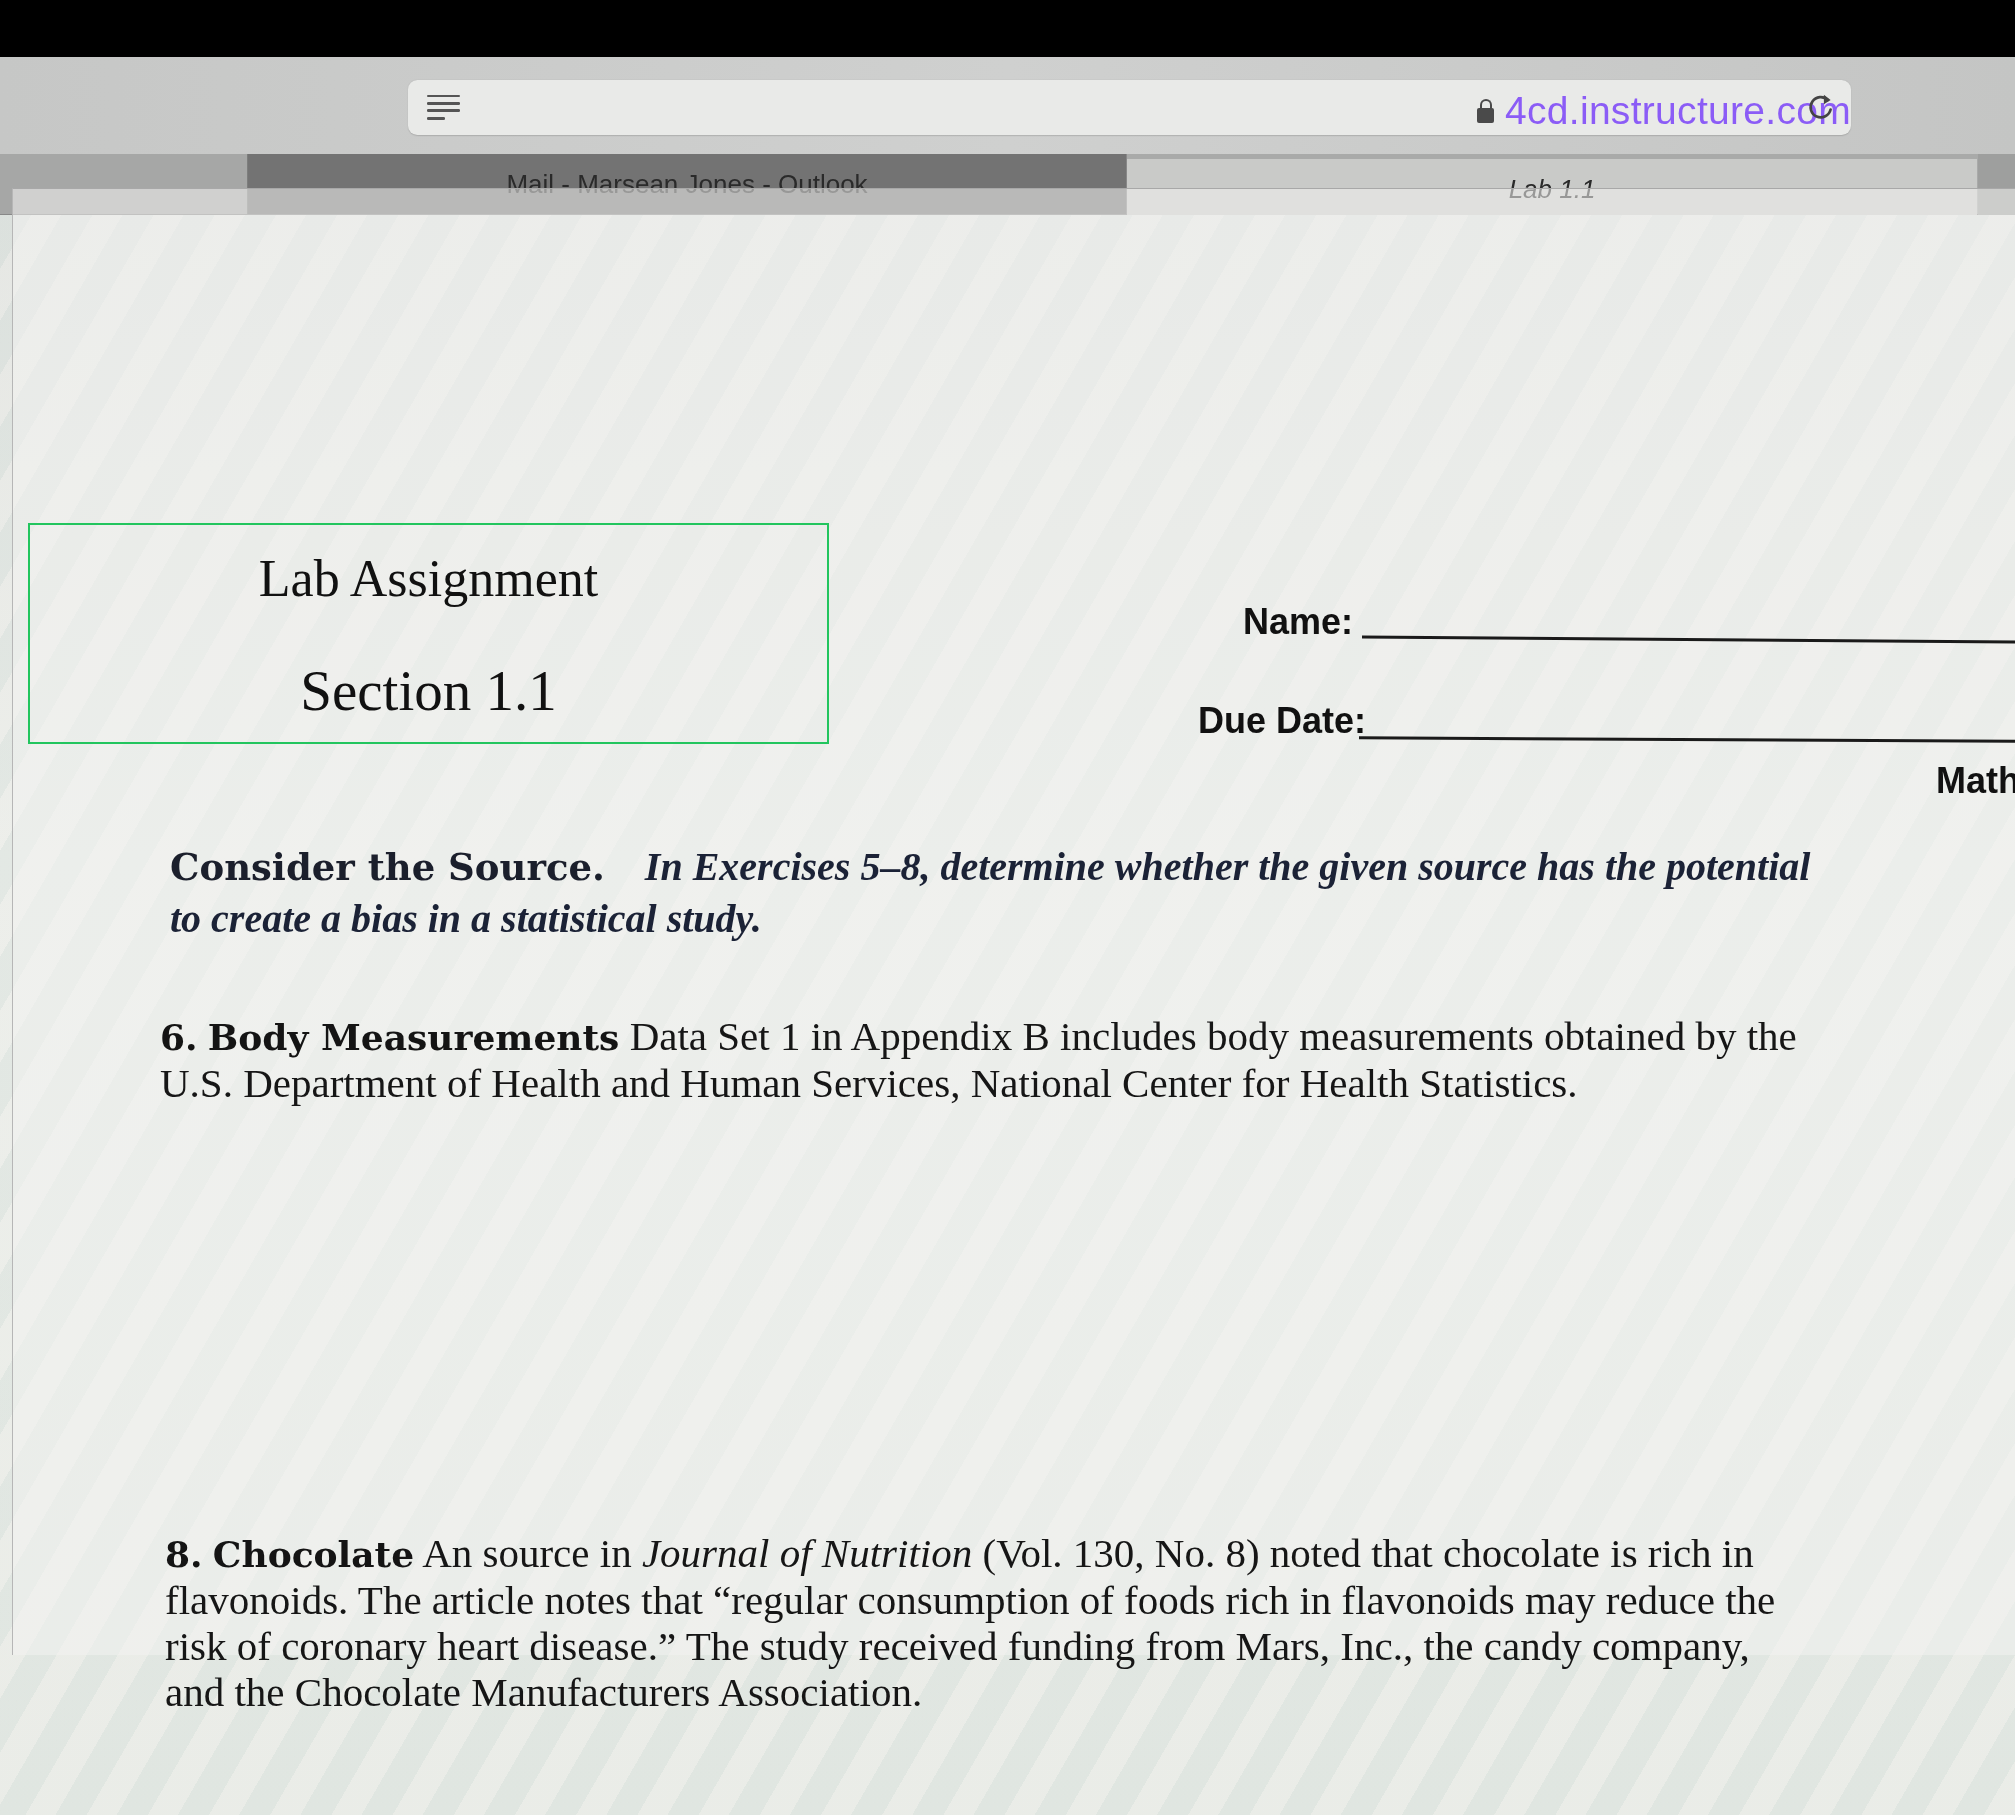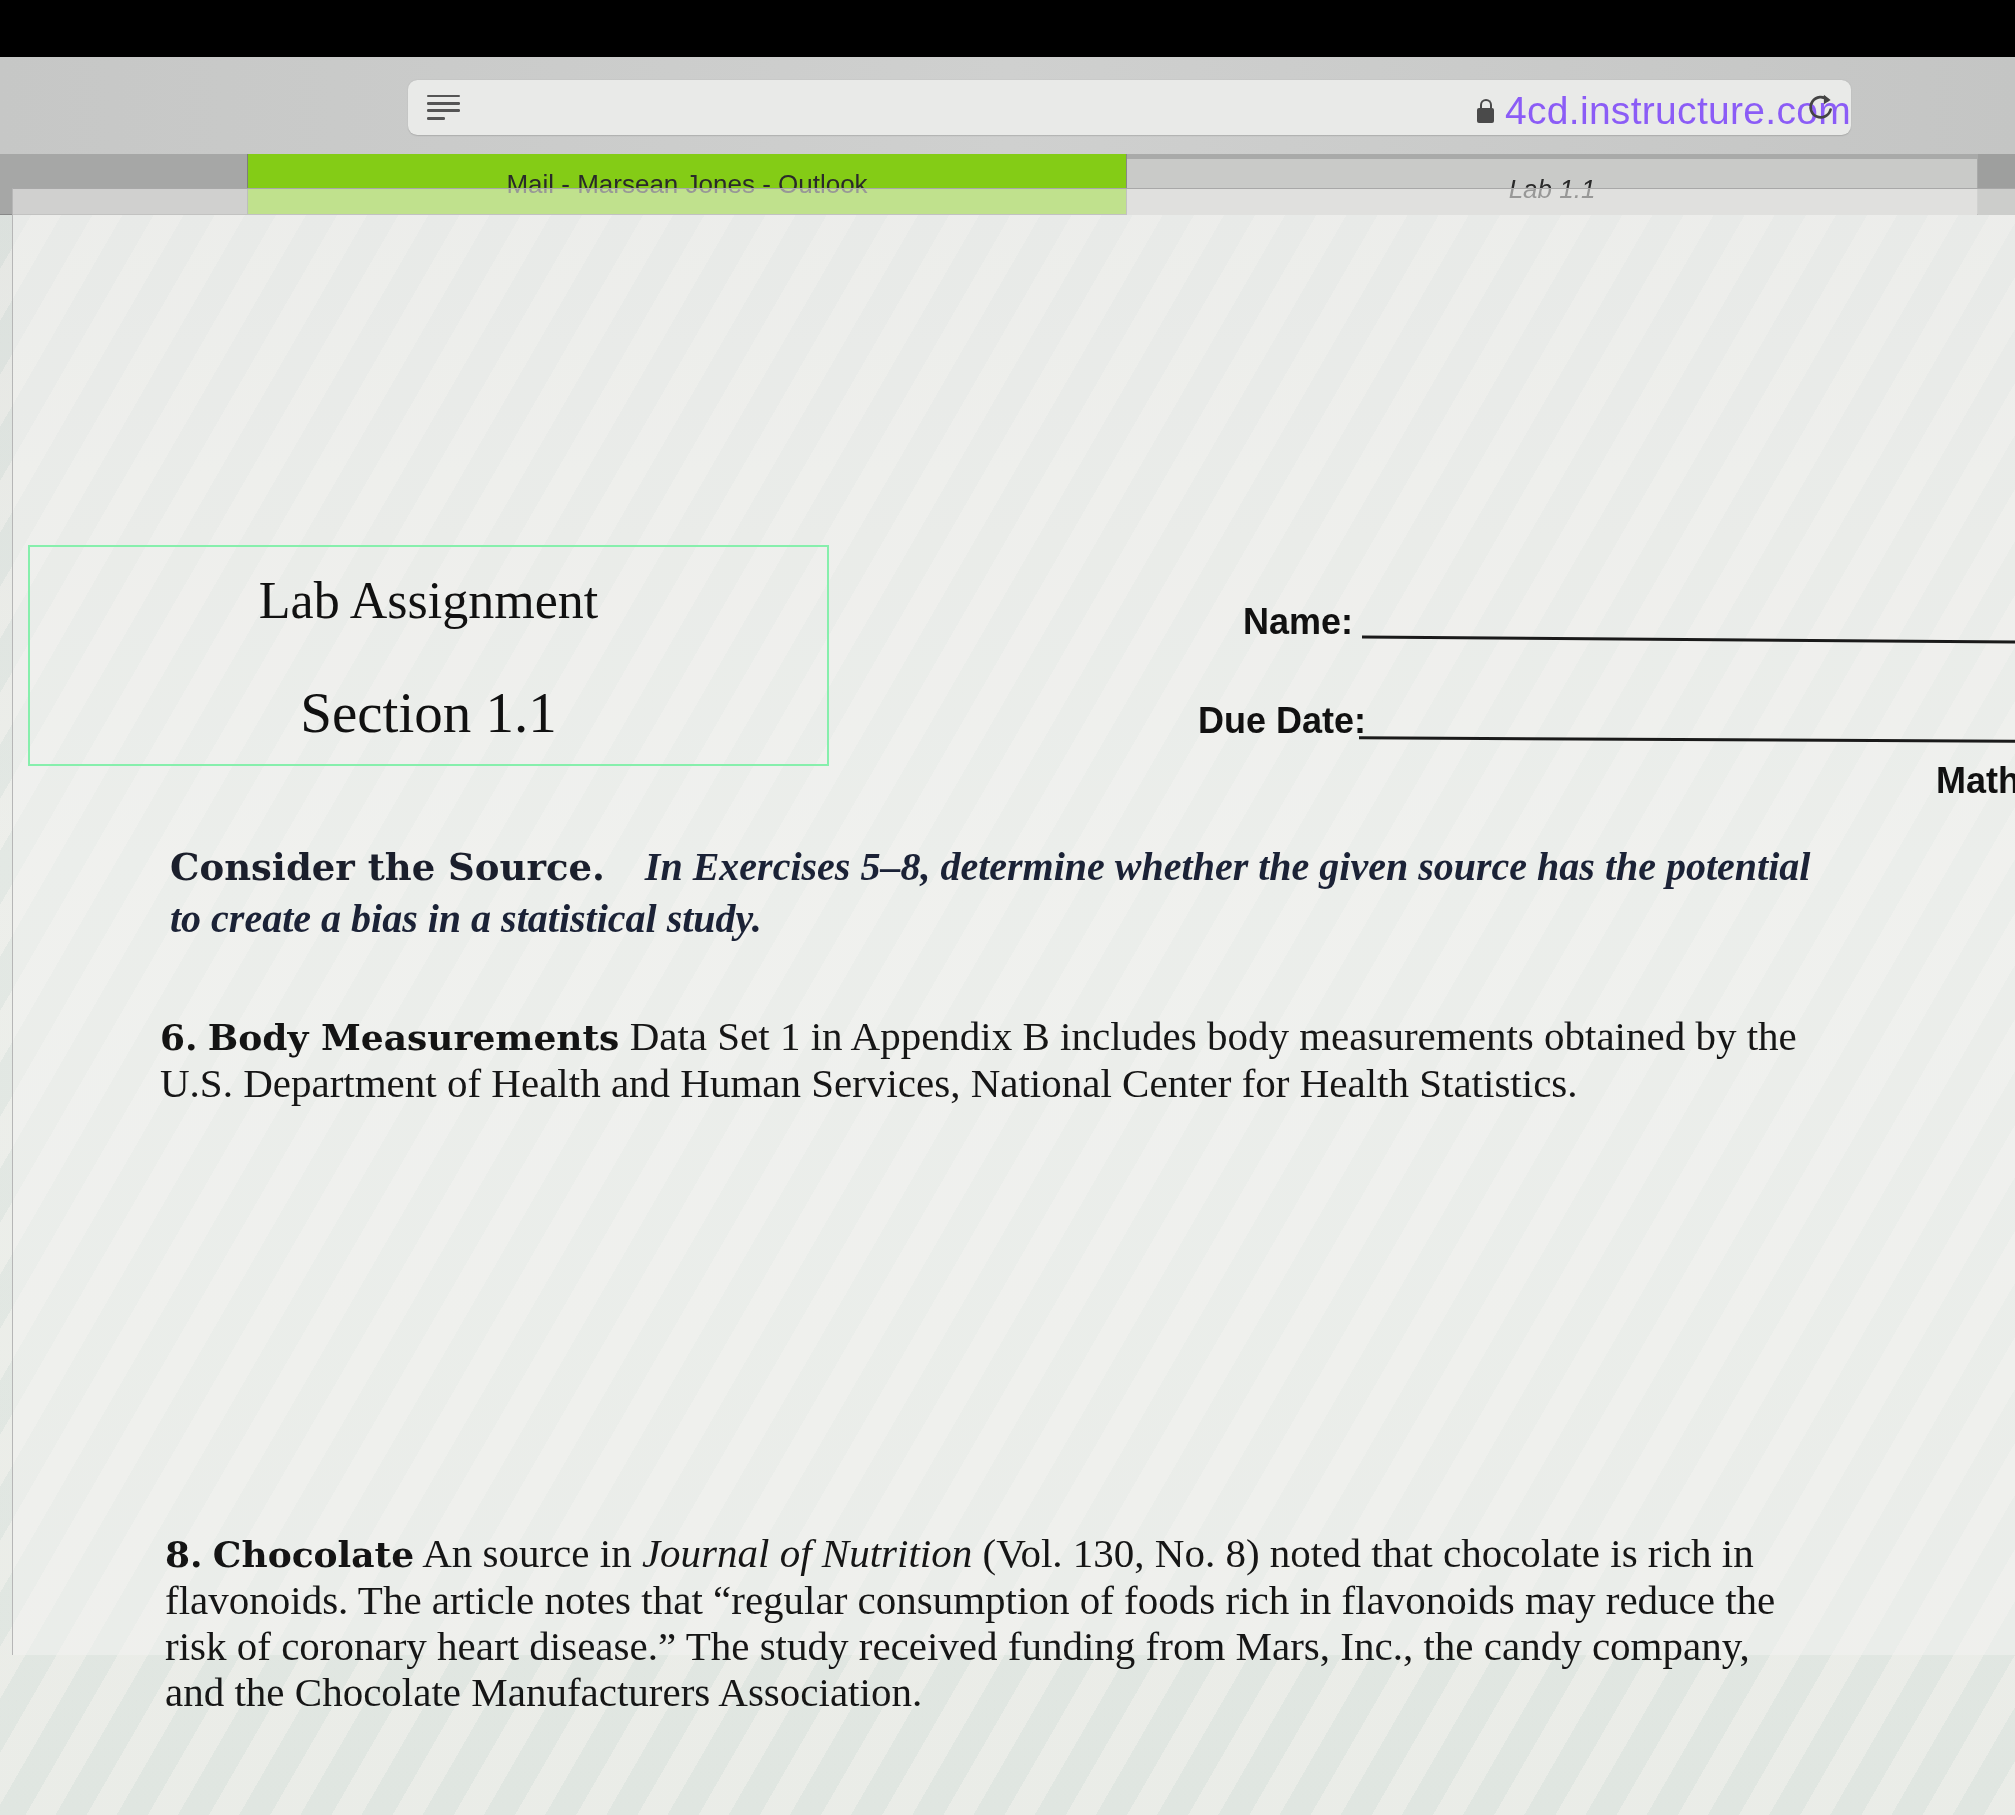--- a/index.html
+++ b/index.html
@@ -47,37 +47,37 @@
     background: #a9aaa9; border-bottom: 1.3px solid #888;
   }
   .tab-stub {
     position: absolute; left: 0; top: 0; width: 247px; height: 60px;
     background: #a6a7a6; border-right: 1.3px solid #7d7e7d;
   }
   .tab {
     position: absolute; top: 0; height: 60px; display: flex; align-items: center; justify-content: center;
     font-size: 26px; color: #2a2a2a;
   }
-  .tab-mail { left: 248px; width: 878px; background: #84cc16; border-right: 1.3px solid #888; }
+  .tab-mail { left: 248px; width: 878px; background: #737373; border-right: 1.3px solid #888; }
   .tab-lab { left: 1127px; width: 850px; background: #c9cac8; top: 5.3px; height: 60px; font-style: italic; }
   .tab-edge { position: absolute; left: 1978px; top: 0; width: 37px; height: 65px; background: #9e9f9e; }
   .content {
     position: absolute; left: 0; top: 158px; width: 2015px; height: 1601px;
     background:
       repeating-linear-gradient(120deg, rgba(200,215,210,.25) 0 27px, rgba(240,240,236,.25) 27px 53px),
       linear-gradient(180deg, #e2e4e1, #eceeea 40%, #e8ebe6);
   }
   .page {
     position: absolute; left: 12px; top: 188px; width: 2019px; height: 1466px;
     border-top: 1.3px solid #a8a8a8; border-left: 1.3px solid #b6b6b6;
     background: rgba(242,243,240,.55);
   }
   .titlebox {
-    position: absolute; left: 28px; top: 545px; width: 797px; height: 217px;
-    border: 2px solid #86efac;
+    position: absolute; left: 28px; top: 523px; width: 797px; height: 217px;
+    border: 2px solid #22c55e;
     font-family: "Liberation Serif", "DejaVu Serif", serif; text-align: center; color: #111;
   }
   .titlebox .t1 { position: absolute; left: 0; right: 0; top: 24px; font-size: 52px; }
   .titlebox .t2 { position: absolute; left: 0; right: 0; top: 133px; font-size: 57px; }
   .field-label {
     position: absolute; font-size: 36px; font-weight: bold; color: #111;
     font-family: "Liberation Sans", sans-serif;
     text-align: right;
   }
   .field-line { position: absolute; height: 3.3px; background: #1a1a1a; }

